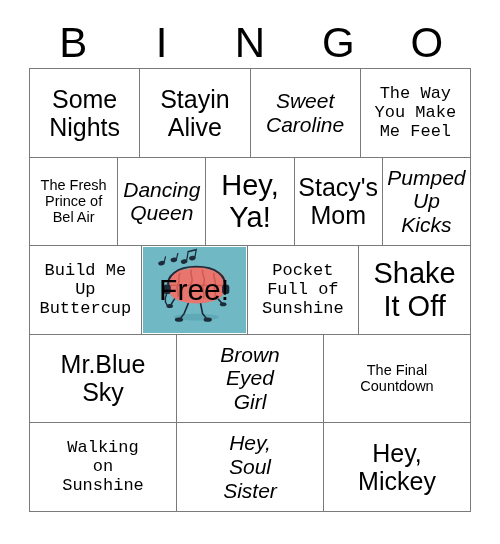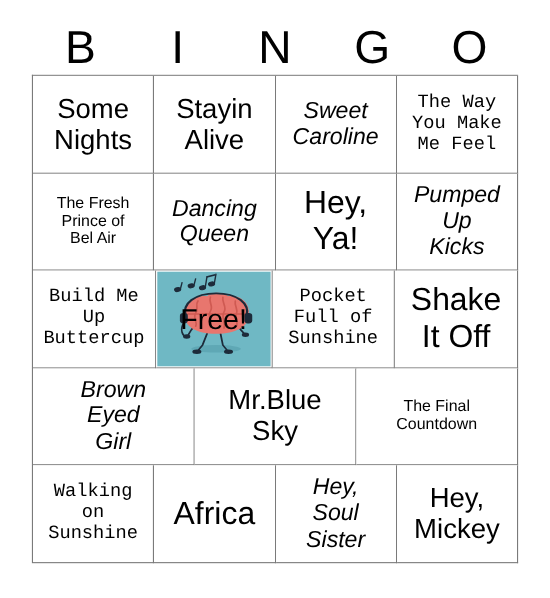--- a/index.html
+++ b/index.html
@@ -99,21 +99,21 @@
     height: 100%;
     display: block;
   }
   .free-label {
     position: absolute;
     left: 0;
     right: 0;
     top: 50%;
     transform: translateY(-50%);
     text-align: center;
-    font-size: 26px;
+    font-size: 30px;
     line-height: 1;
     color: #000000;
     z-index: 5;
     pointer-events: none;
   }
 </style>
 </head>
 <body>
 
 <div id="card">
@@ -152,20 +152,24 @@
 Prince of
 Bel Air</span>
         </div>
         <div class="bingo-cell fs-md">
           <span class="cell-text">Dancing
 Queen</span>
         </div>
         <div class="bingo-cell fs-xl">
           <span class="cell-text">Hey,
 Ya!</span>
+        </div>
+        <div class="bingo-cell fs-lg">
+          <span class="cell-text">Stacy's
+Mom</span>
         </div>
         <div class="bingo-cell fs-md">
           <span class="cell-text">Pumped
 Up
 Kicks</span>
         </div>
       </div>
       <div class="bingo-row">
         <div class="bingo-cell fs-sm">
           <span class="cell-text">Build Me
@@ -226,43 +230,40 @@
           <span class="cell-text">Pocket
 Full of
 Sunshine</span>
         </div>
         <div class="bingo-cell fs-xl">
           <span class="cell-text">Shake
 It Off</span>
         </div>
       </div>
       <div class="bingo-row">
+        <div class="bingo-cell fs-lg">
+          <span class="cell-text">Mr.Blue
+Sky</span>
+        </div>
         <div class="bingo-cell fs-md">
           <span class="cell-text">Brown
 Eyed
 Girl</span>
         </div>
-        <div class="bingo-cell fs-lg">
-          <span class="cell-text">Mr.Blue
-Sky</span>
-        </div>
         <div class="bingo-cell fs-xs">
           <span class="cell-text">The Final
 Countdown</span>
         </div>
       </div>
       <div class="bingo-row">
         <div class="bingo-cell fs-sm">
           <span class="cell-text">Walking
 on
 Sunshine</span>
         </div>
-        <div class="bingo-cell fs-xl">
-          <span class="cell-text">Africa</span>
-        </div>
         <div class="bingo-cell fs-md">
           <span class="cell-text">Hey,
 Soul
 Sister</span>
         </div>
         <div class="bingo-cell fs-lg">
           <span class="cell-text">Hey,
 Mickey</span>
         </div>
       </div>

